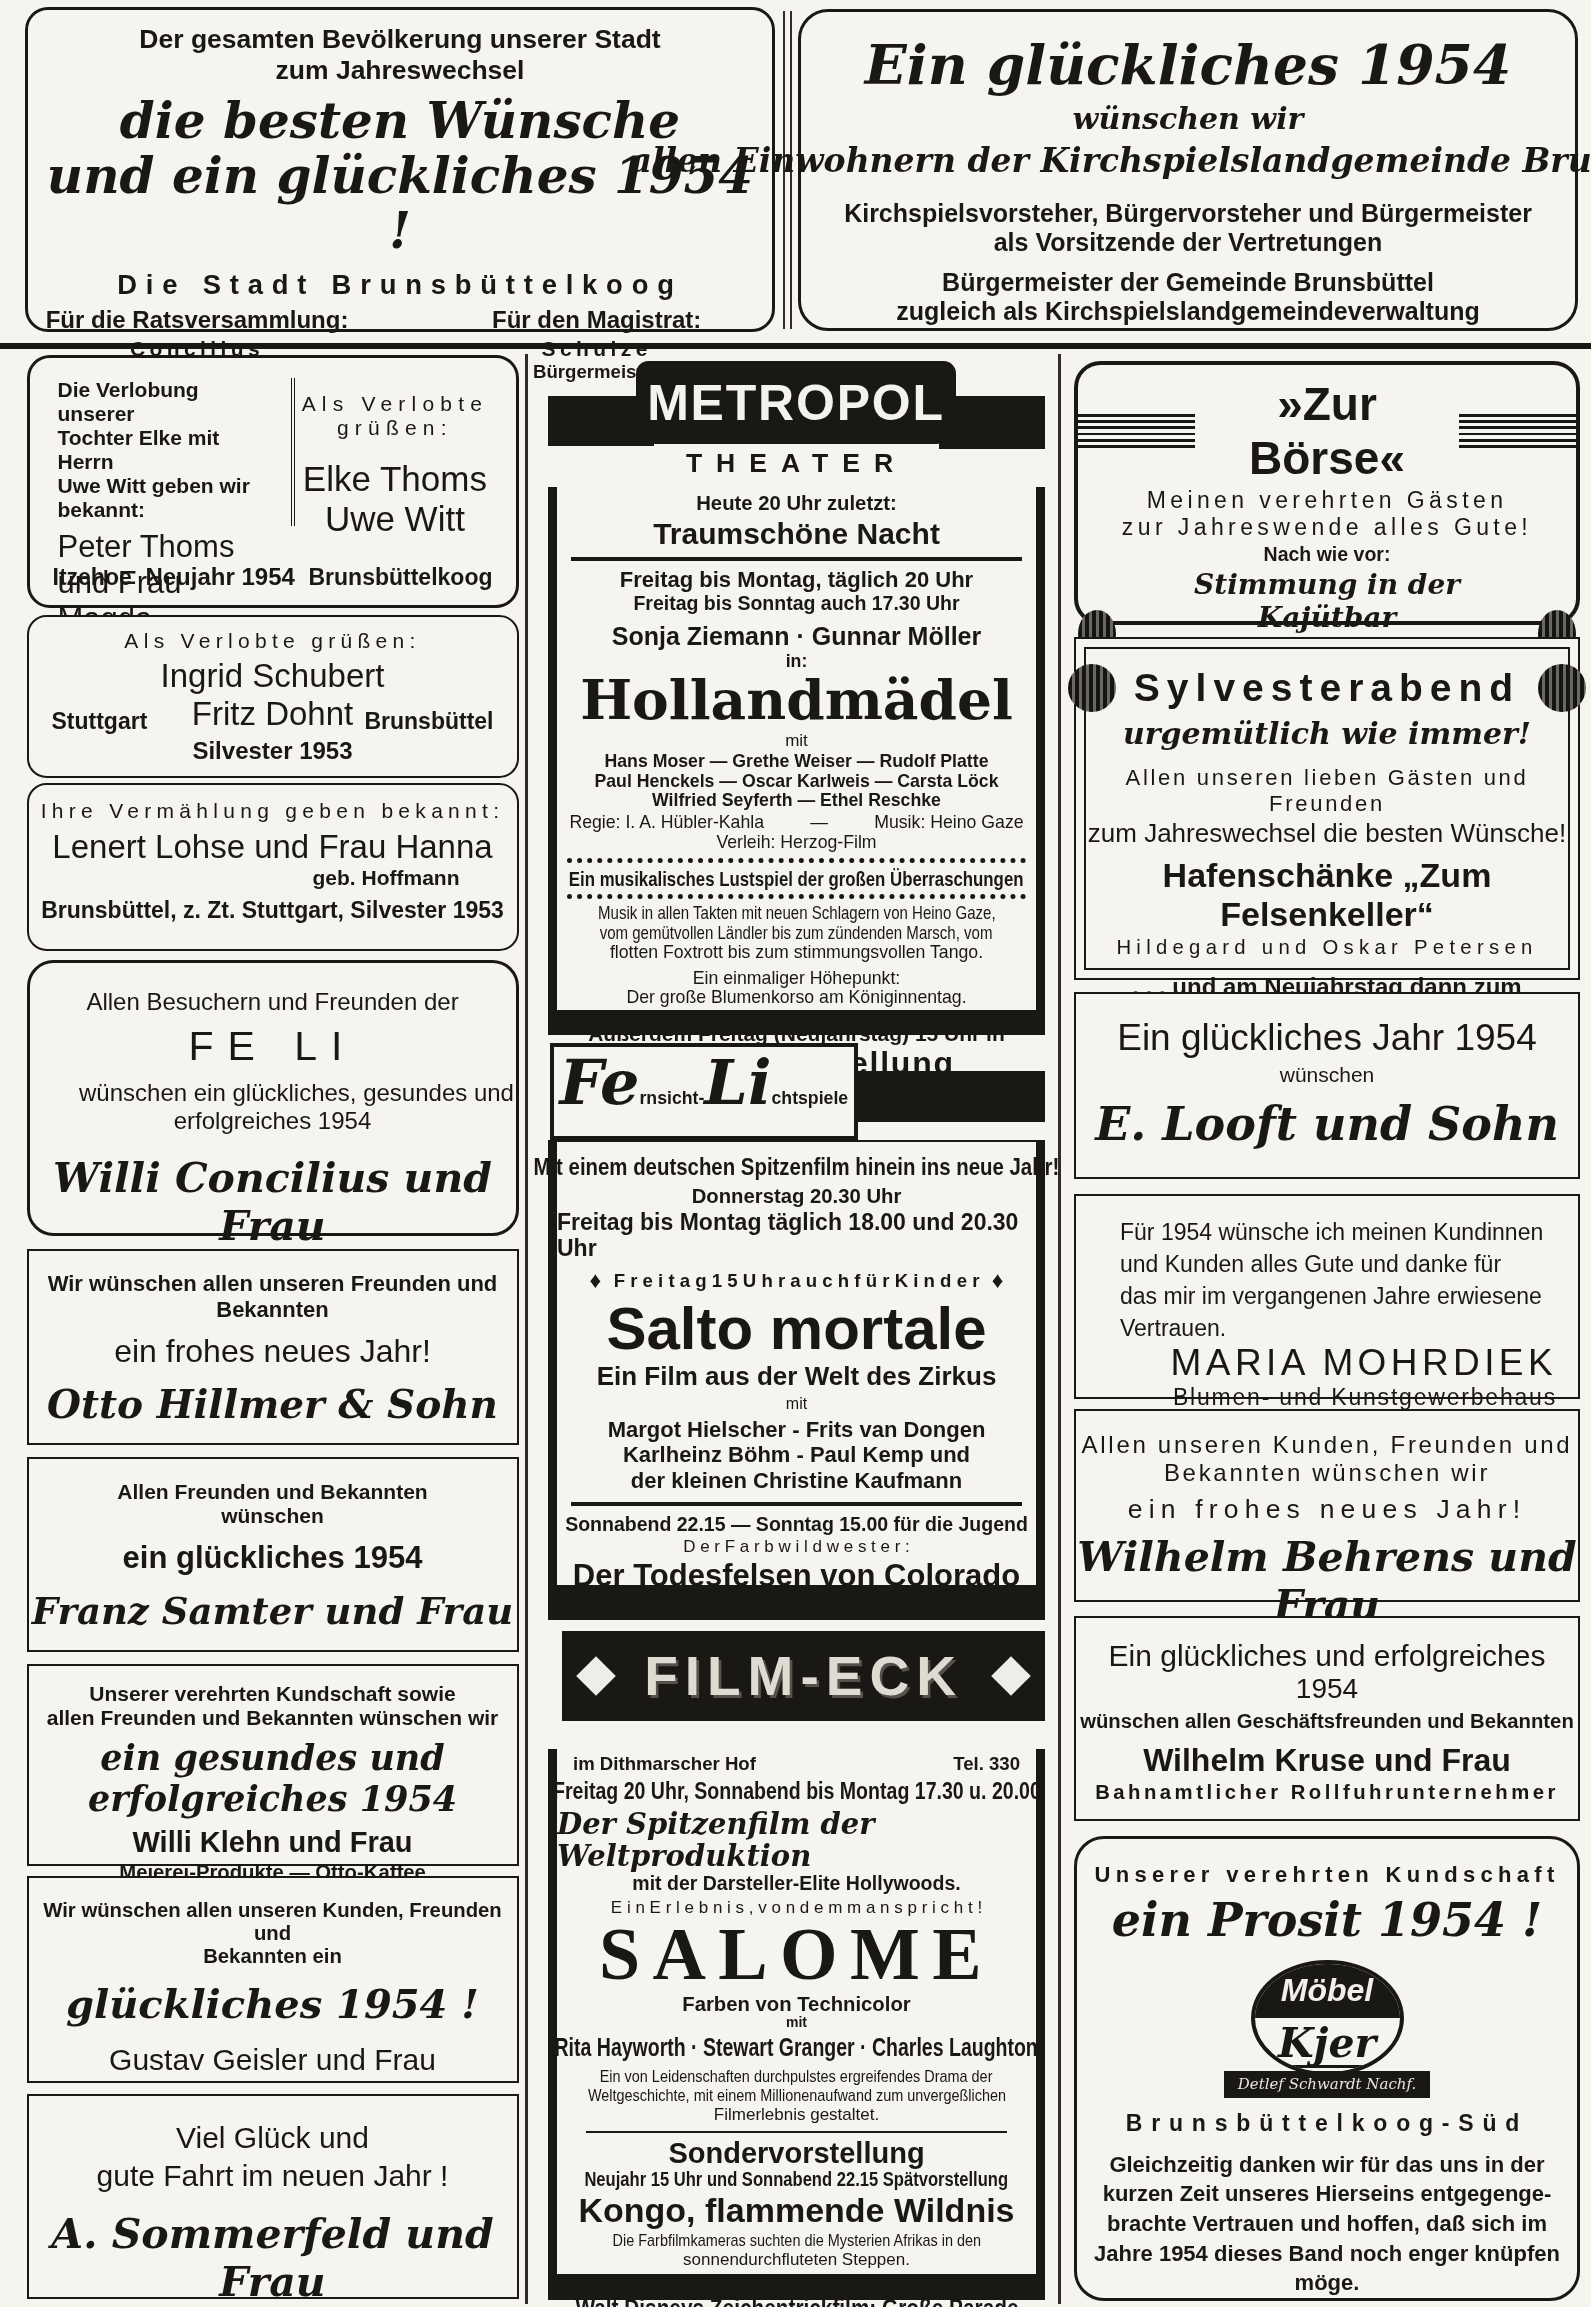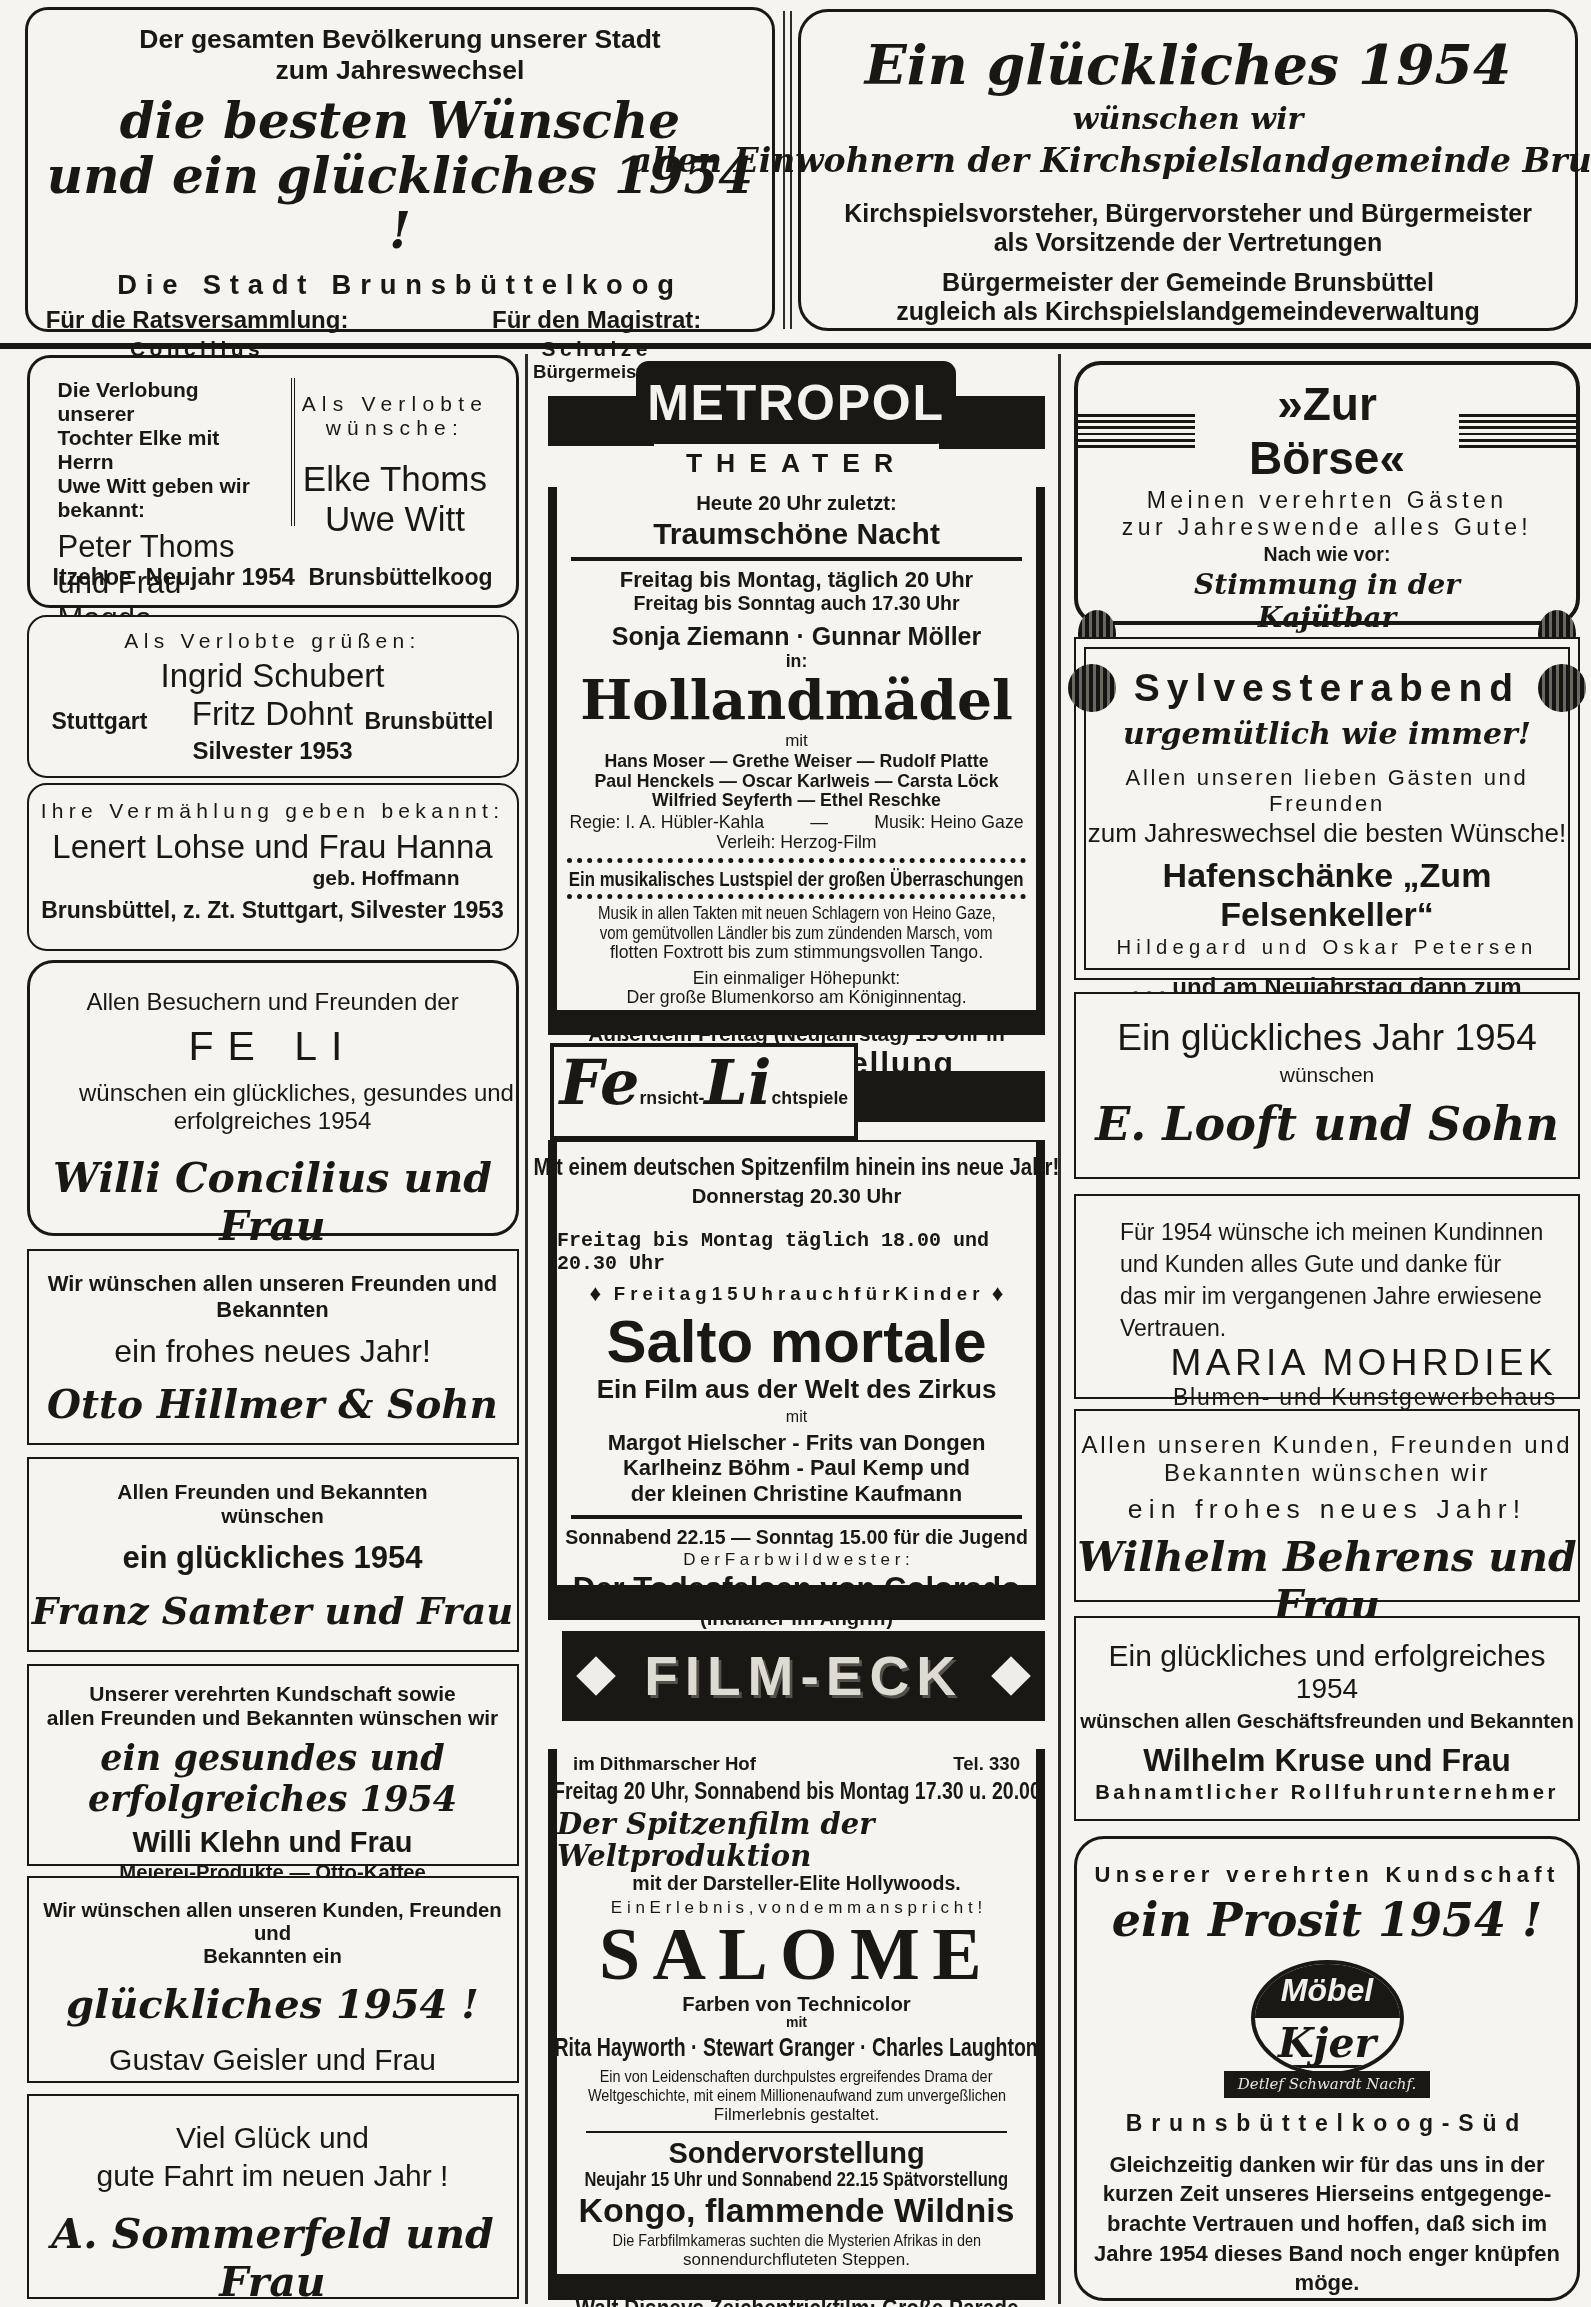--- a/index.html
+++ b/index.html
@@ -80,21 +80,21 @@
         <div class="b" style="font-size:21px;">Die Verlobung unserer</div>
         <div class="b" style="font-size:21px;">Tochter Elke mit Herrn</div>
         <div class="b" style="font-size:21px;">Uwe Witt geben wir</div>
         <div class="b" style="font-size:21px;">bekannt:</div>
         <div style="font-size:31px;margin-top:7px;">Peter Thoms</div>
         <div style="font-size:31px;">und Frau Magda</div>
         <div class="b" style="font-size:21px;text-align:right;padding-right:5.3px;">geb. Mohr</div>
       </div>
       <div style="flex:1;text-align:center;padding-top:14px;">
         <div style="font-size:21px;letter-spacing:6.2px;">Als Verlobte</div>
-        <div style="font-size:21px;letter-spacing:6.2px;">wünsche:</div>
+        <div style="font-size:21px;letter-spacing:6.2px;">grüßen:</div>
         <div style="font-size:35px;margin-top:19.5px;">Elke Thoms</div>
         <div style="font-size:35px;">Uwe Witt</div>
       </div>
     </div>
     <div class="rowsb" style="position:absolute;bottom:14px;left:23px;right:23px;width:auto;">
       <span class="b" style="font-size:23px;">Itzehoe</span>
       <span class="b" style="font-size:24px;">Neujahr 1954</span>
       <span class="b" style="font-size:23px;">Brunsbüttelkoog</span>
     </div>
   </section>
@@ -205,21 +205,21 @@
     <div style="position:absolute;left:1.8px;top:0;width:308px;height:97px;border:4.4px solid var(--ink);background:var(--paper);
                 display:flex;align-items:baseline;justify-content:center;box-sizing:border-box;padding-top:5.3px;">
       <span class="script b" style="font-size:62px;line-height:1;">Fe</span>
       <span class="b" style="font-size:17.7px;">rnsicht-</span>
       <span class="script b" style="font-size:62px;line-height:1;">Li</span>
       <span class="b" style="font-size:17.7px;">chtspiele</span>
     </div>
     <div class="kbody" style="top:97px;bottom:35px;border-top:2.7px solid var(--ink);padding-top:10.6px;line-height:1.15;">
       <div class="b cond" style="font-size:24px;">Mit einem deutschen Spitzenfilm hinein ins neue Jahr!</div>
       <div class="b" style="font-size:20.3px;margin-top:5.3px;">Donnerstag 20.30 Uhr</div>
-      <div class="b" style="font-size:20px;margin-top:20px;font-family:Liberation Mono, monospace;">Freitag bis Montag täglich 18.00 und 20.30 Uhr</div>
+      <div class="b" style="font-size:23px;margin-top:0;">Freitag bis Montag täglich 18.00 und 20.30 Uhr</div>
       <div style="display:flex;align-items:center;gap:12.4px;margin-top:5.3px;">
         <span style="font-size:23px;">♦</span>
         <span class="b" style="font-size:18.6px;">F r e i t a g   1 5   U h r   a u c h   f ü r   K i n d e r</span>
         <span style="font-size:23px;">♦</span>
       </div>
       <div class="b" style="font-size:60px;line-height:1.05;margin-top:3.5px;">Salto mortale</div>
       <div class="b" style="font-size:26px;margin-top:1.8px;">Ein Film aus der Welt des Zirkus</div>
       <div style="font-size:16px;margin-top:3.5px;">mit</div>
       <div class="b" style="font-size:22px;margin-top:3.5px;">Margot Hielscher  -  Frits van Dongen</div>
       <div class="b" style="font-size:22px;">Karlheinz Böhm  -  Paul Kemp und</div>

